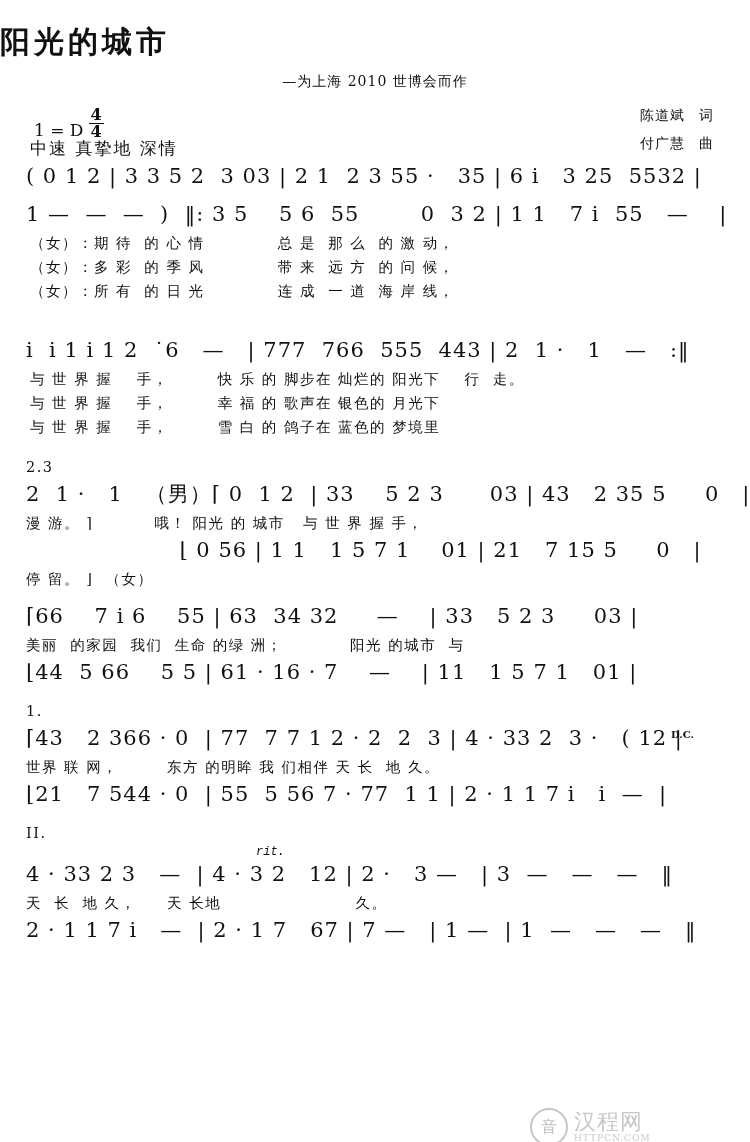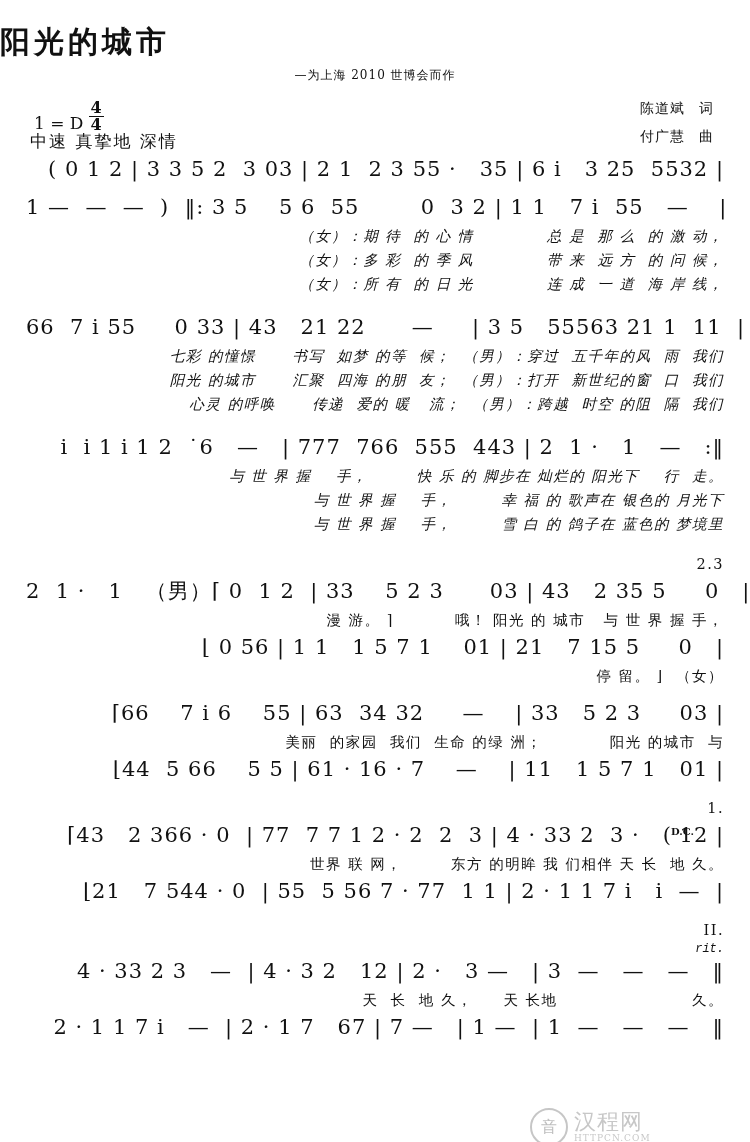--- a/index.html
+++ b/index.html
@@ -17,22 +17,22 @@
   .title{
     font-family:"DejaVu Serif","Liberation Serif",serif;
     font-weight:bold;
     font-size:30px;
     letter-spacing:4px;
     margin-top:22px;
   }
   .subtitle{
     text-align:center;
     font-family:"DejaVu Serif","Liberation Serif",serif;
-    font-size:12px;
-    margin-top:4px;
+    font-size:14px;
+    margin-top:10px;
     letter-spacing:1px;
   }
   .meta{
     position:relative;
     height:60px;
     margin-top:10px;
   }
   .key-sig{
     position:absolute;left:34px;top:6px;
     font-family:"DejaVu Serif","Liberation Serif",serif;
@@ -53,39 +53,38 @@
     font-size:14px;line-height:28px;text-align:center;
   }
   .credits span{letter-spacing:1px;}
   .credits .role{margin-left:14px;}
 
   
   .system{
     position:relative;
     margin:0 26px;
     padding:0;
-    text-align:right;
   }
   .notes{
     font-family:"DejaVu Serif","Liberation Serif",serif;
     font-size:21px;
     letter-spacing:1px;
     white-space:pre;
     line-height:30px;
     height:32px;
   }
   .lyricline{
     font-family:"DejaVu Serif","Liberation Serif",serif;
     font-size:14.5px;
     letter-spacing:1.5px;
     white-space:pre;
     line-height:24px;
     height:24px;
   }
-  .lyricblock{margin-left:20px;font-style:italic;}
+  .lyricblock{margin-left:4px;}
   .spacer6{height:6px;}
   .spacer10{height:10px;}
   .spacer16{height:16px;}
 
   .rowwrap{position:relative;}
 
   
   .watermark{
     position:absolute;right:10px;bottom:8px;
     width:210px;height:58px;
@@ -145,28 +144,20 @@
     <div class="notes">1 —  —  —  )  ‖: 3 5    5 6  55        0  3 2 | 1 1   7 i  55   —    |</div>
     <div class="lyricblock">
       <div class="lyricline">（女）：期 待  的 心 情            总 是  那 么  的 激 动，</div>
       <div class="lyricline">（女）：多 彩  的 季 风            带 来  远 方  的 问 候，</div>
       <div class="lyricline">（女）：所 有  的 日 光            连 成  一 道  海 岸 线，</div>
     </div>
   </div>
 
   <div class="spacer16"></div>
 
-  <div class="system">
-    <div class="notes">66  7 i 55     0 33 | 43   21 22      —     | 3 5   55563 21 1  11  |</div>
-    <div class="lyricblock">
-      <div class="lyricline">七彩 的憧憬      书写  如梦 的等  候；  （男）：穿过  五千年的风  雨  我们</div>
-      <div class="lyricline">阳光 的城市      汇聚  四海 的朋  友；  （男）：打开  新世纪的窗  口  我们</div>
-      <div class="lyricline">心灵 的呼唤      传递  爱的 暖   流；  （男）：跨越  时空 的阻  隔  我们</div>
-    </div>
-  </div>
 
   <div class="spacer16"></div>
 
   <div class="system">
     <div class="notes">i  i 1 i 1 2  ˙6   —   | 777  766  555  443 | 2  1 ·   1   —   :‖</div>
     <div class="lyricblock">
       <div class="lyricline">与 世 界 握    手，        快 乐 的 脚步在 灿烂的 阳光下    行  走。</div>
       <div class="lyricline">与 世 界 握    手，        幸 福 的 歌声在 银色的 月光下</div>
       <div class="lyricline">与 世 界 握    手，        雪 白 的 鸽子在 蓝色的 梦境里</div>
     </div>

